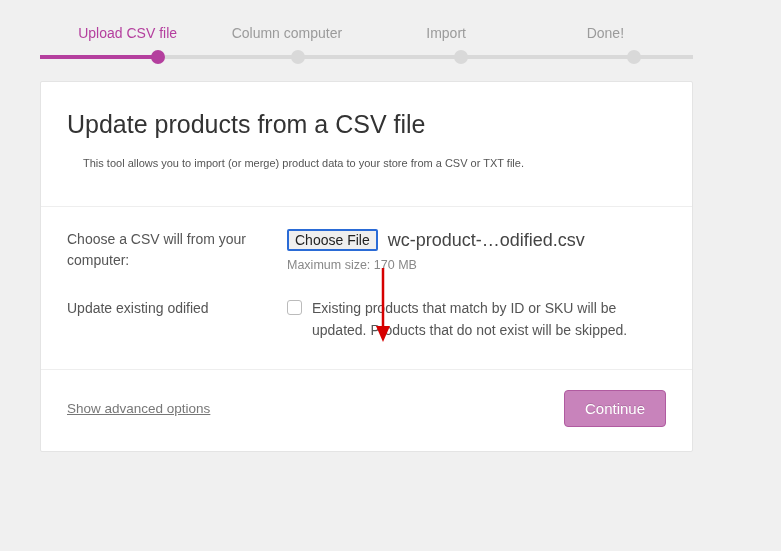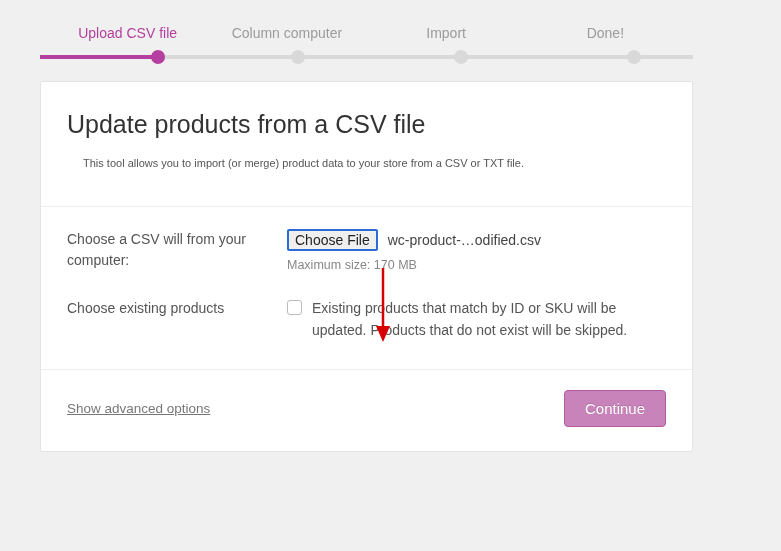--- a/index.html
+++ b/index.html
@@ -120,21 +120,21 @@
     font-family: inherit;
     font-size: 14px;
     background: #efefef;
     border: 2px solid #2a6bd6;
     border-radius: 2px;
     padding: 1px 6px;
     color: #222;
     cursor: pointer;
   }
   .file-name {
-    font-size: 14px;
+    font-size: 18px;
     color: #444;
   }
   .hint {
     font-size: 12.5px;
     color: #888;
     margin-top: 7px;
   }
   .check-line {
     display: flex;
     align-items: flex-start;
@@ -217,21 +217,21 @@
         <div class="field-col">
           <div class="file-wrap">
             <button class="choose-btn">Choose File</button>
             <span class="file-name">wc-product-…odified.csv</span>
           </div>
           <div class="hint">Maximum size: 170 MB</div>
         </div>
       </div>
 
       <div class="row">
-        <div class="label-col">Choose existing products</div>
+        <div class="label-col">Update existing odified</div>
         <div class="field-col">
           <div class="check-line">
             <div class="checkbox"></div>
             <div class="check-text">Existing products that match by ID or SKU will be updated. Products that do not exist will be skipped.</div>
           </div>
         </div>
       </div>
     </div>
 
     <hr class="divider">

